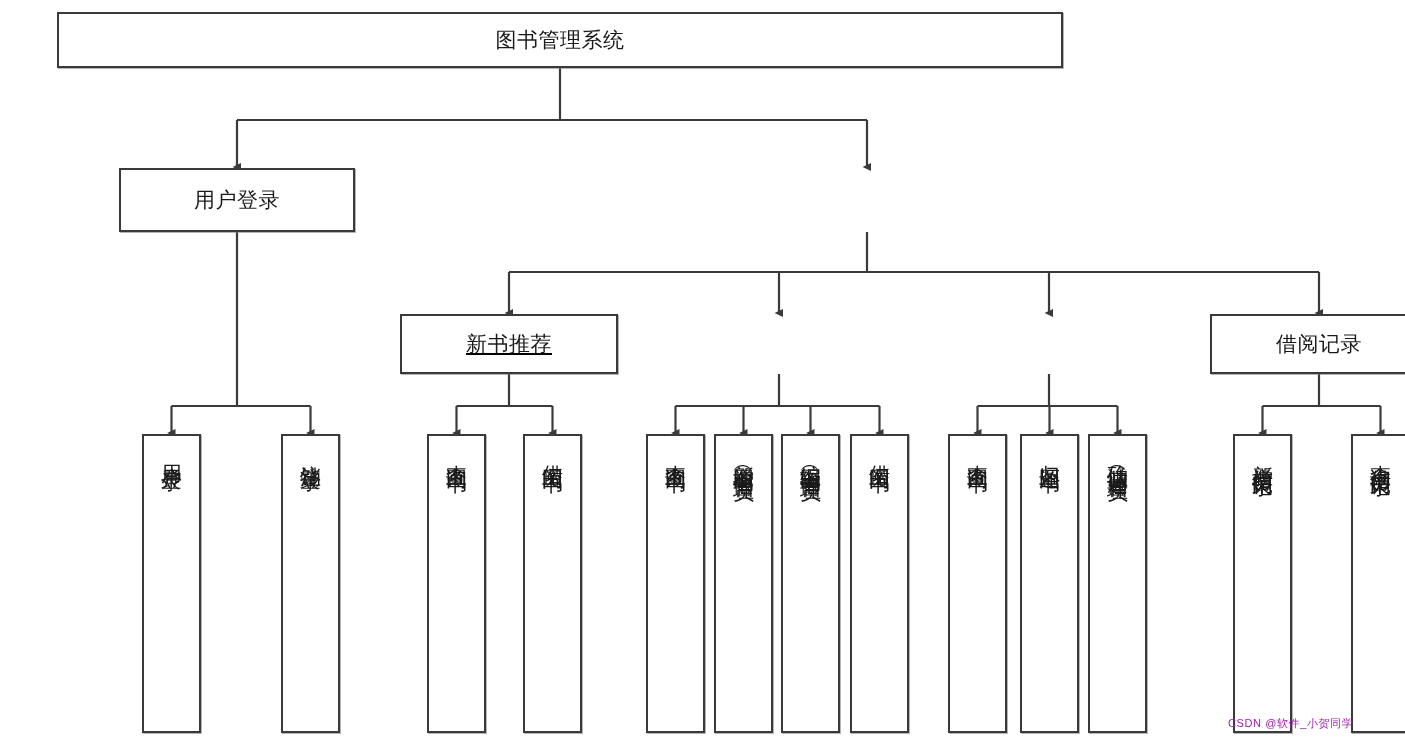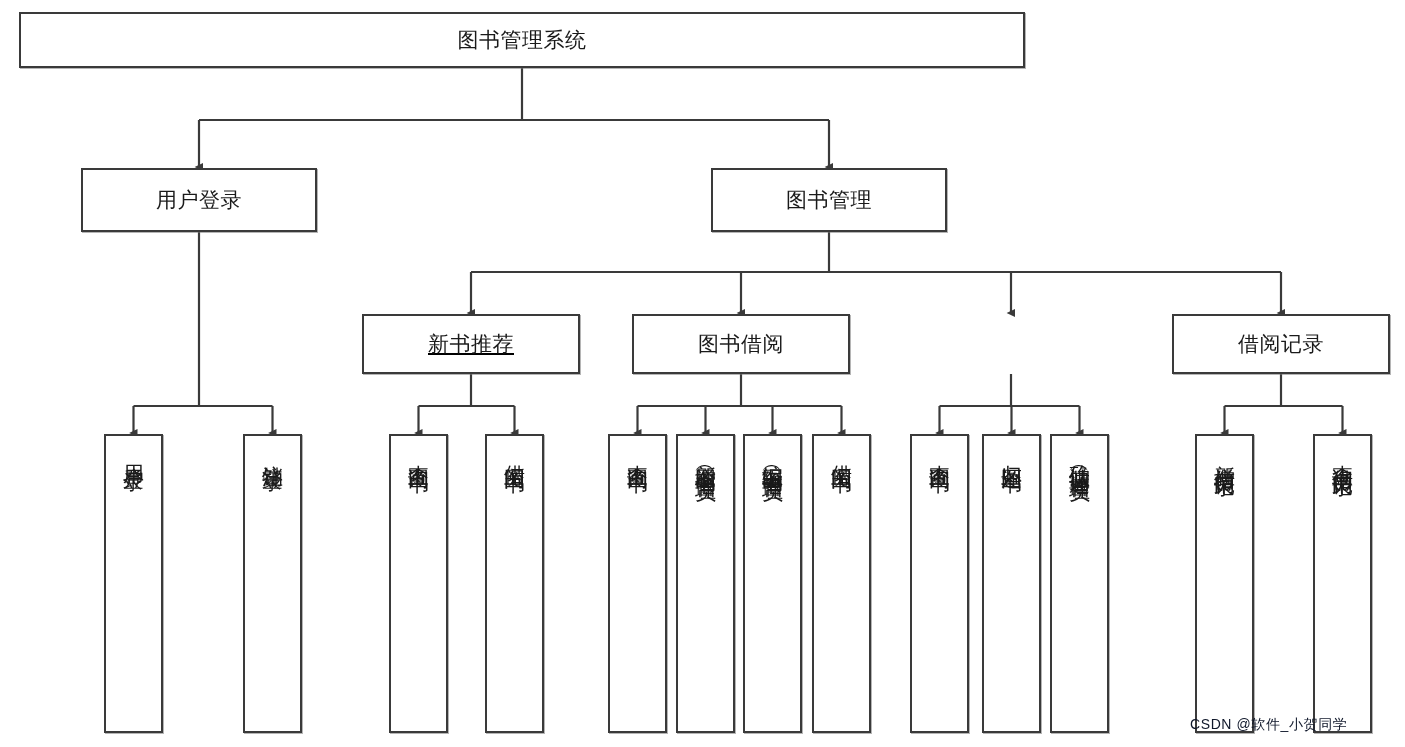--- a/index.html
+++ b/index.html
@@ -12,20 +12,21 @@
     width: 1405px;
     height: 747px;
     font-family: "Liberation Sans", "DejaVu Sans", sans-serif;
     overflow: hidden;
     position: relative;
   }
   #diagram-root {
     position: relative;
     width: 1132px;
     height: 747px;
+    margin-left: 38px;
   }
   svg#connectors {
     position: absolute;
     left: 0;
     top: 0;
     width: 1405px;
     height: 747px;
     pointer-events: none;
   }
   .node {
@@ -55,22 +56,22 @@
   }
   .node.vertical .label {
     writing-mode: vertical-rl;
     text-orientation: upright;
     font-size: 21px;
     line-height: 1.05;
     letter-spacing: 2.5px;
   }
   .watermark {
     position: absolute;
-    color: #0f172a;
-    font-size: 14px;
+    color: #a21caf;
+    font-size: 11px;
     letter-spacing: 0.6px;
     white-space: nowrap;
     user-select: none;
   }
 </style>
 </head>
 <body>
 
 <div id="diagram-root">
   <svg id="connectors" viewBox="0 0 1405 747" xmlns="http://www.w3.org/2000/svg">
@@ -116,29 +117,23 @@
       </g>
   </svg>
 
   <div class="node horizontal" style="left: 19px; top: 12px; width: 1006px; height: 56px;">
     <span class="label">图书管理系统</span>
   </div>
 
   <div class="node horizontal" style="left: 81px; top: 168px; width: 236px; height: 64px;">
     <span class="label">用户登录</span>
   </div>
-  <div class="node horizontal" style="left: 711px; top: 168px; width: 236px; height: 64px;">
-    <span class="label">图书管理</span>
-  </div>
 
   <div class="node horizontal" style="left: 362px; top: 314px; width: 218px; height: 60px; text-decoration: underline;">
     <span class="label">新书推荐</span>
-  </div>
-  <div class="node horizontal" style="left: 632px; top: 314px; width: 218px; height: 60px;">
-    <span class="label">图书借阅</span>
   </div>
   <div class="node horizontal" style="left: 1172px; top: 314px; width: 218px; height: 60px;">
     <span class="label">借阅记录</span>
   </div>
 
   <div class="node vertical" style="left: 104px; top: 434px; width: 59px; height: 299px;">
     <span class="label">用户登录</span>
   </div>
   <div class="node vertical" style="left: 243px; top: 434px; width: 59px; height: 299px;">
     <span class="label">注销登录</span>

